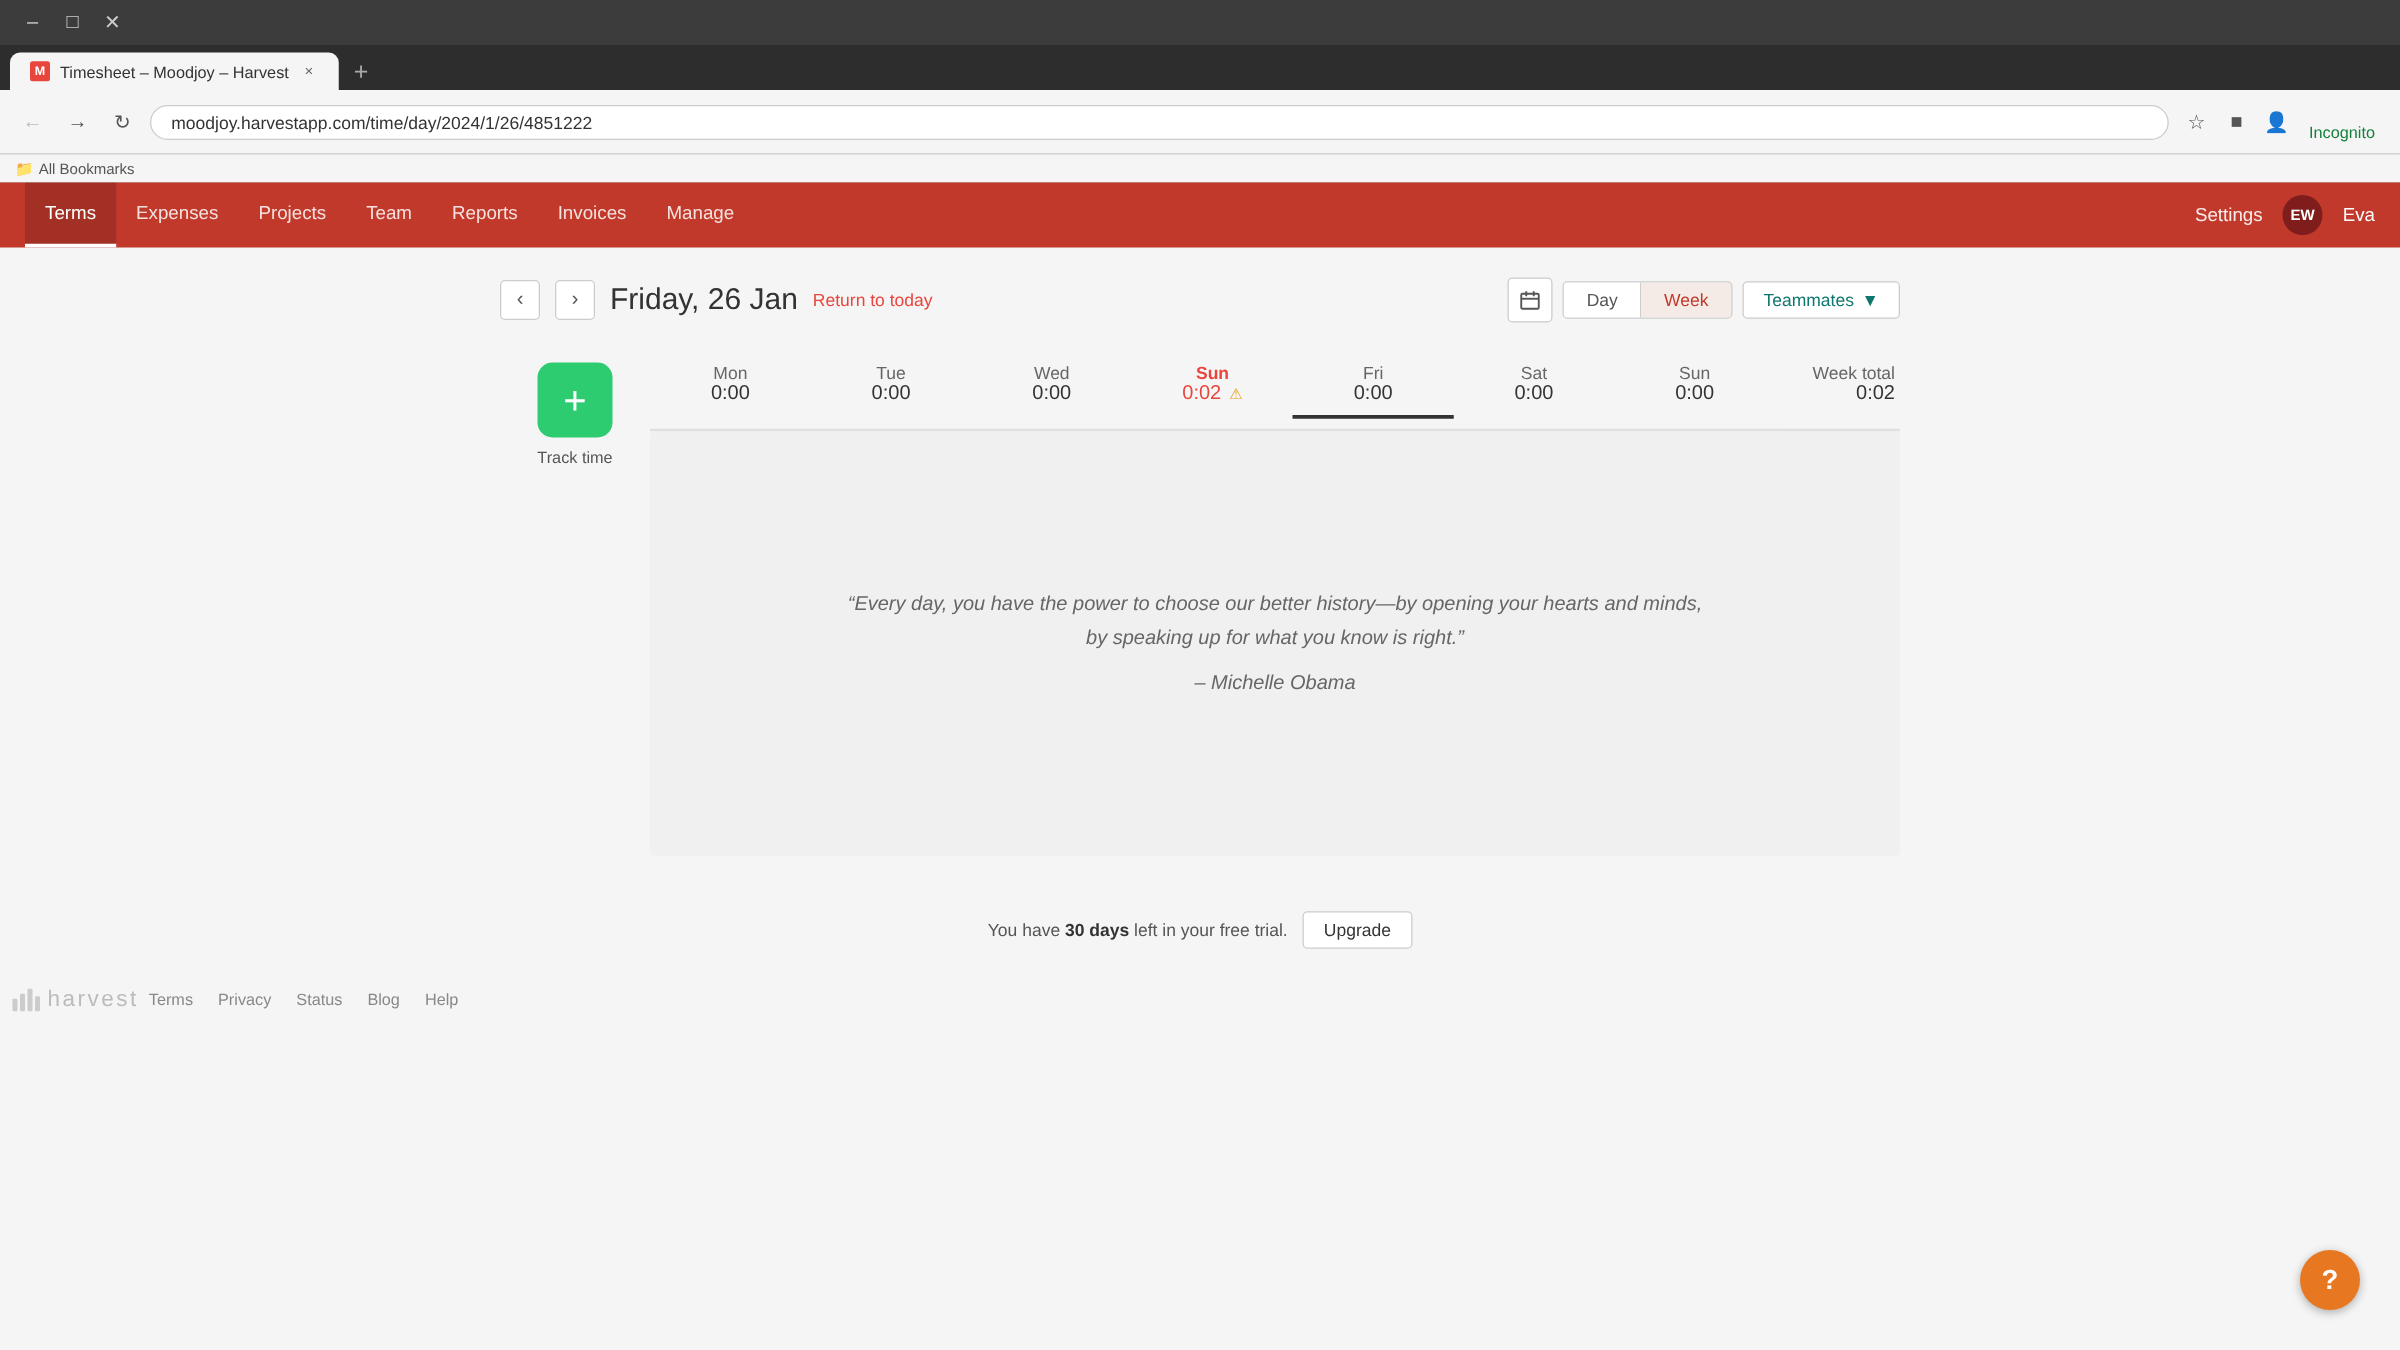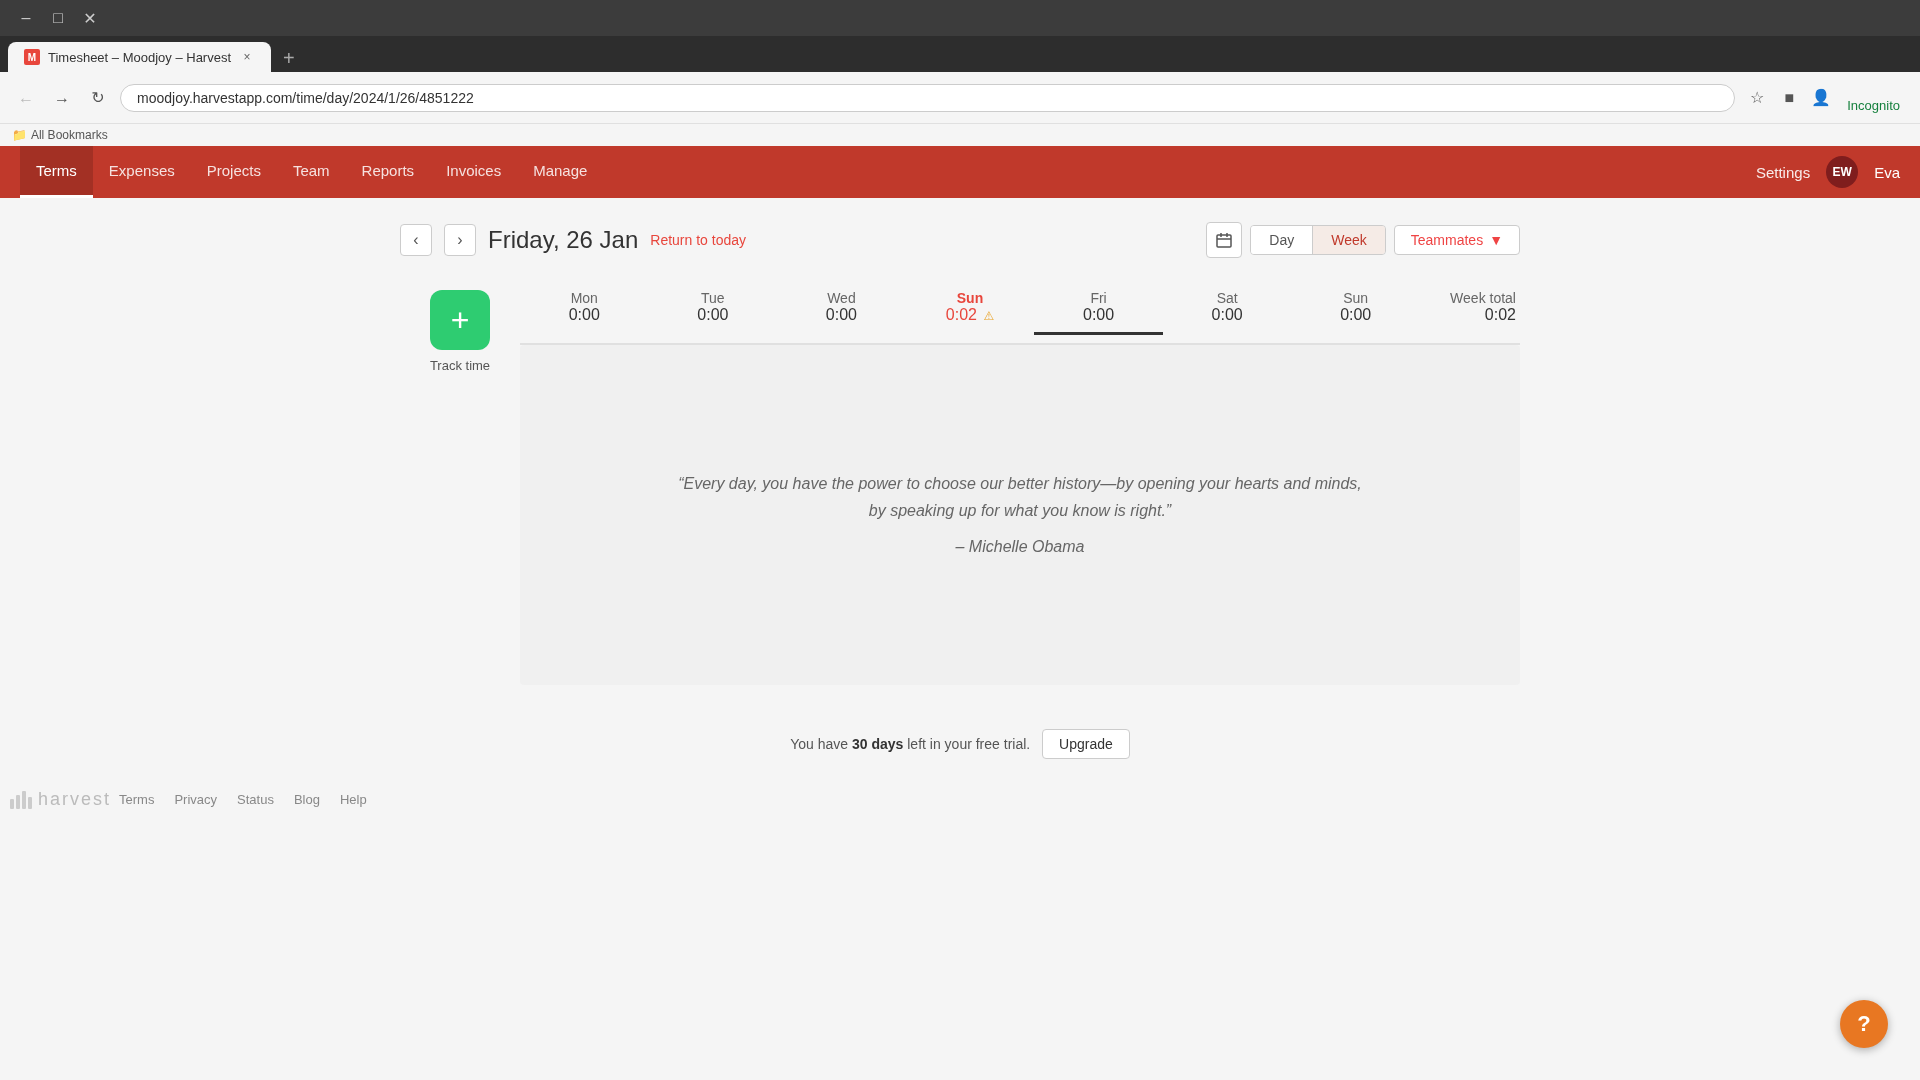--- a/index.html
+++ b/index.html
@@ -250,21 +250,21 @@
       font-weight: 500;
     }
     .teammates-btn {
       display: flex; align-items: center; gap: 6px;
       padding: 6px 16px;
       border: 1px solid #ccc;
       border-radius: 4px;
       background: white;
       cursor: pointer;
       font-size: 14px;
-      color: #ef4444;
+      color: #0f766e;
     }
 
     
     .week-grid {
       display: flex;
       gap: 0;
     }
     .track-time-col {
       display: flex;
       flex-direction: column;

